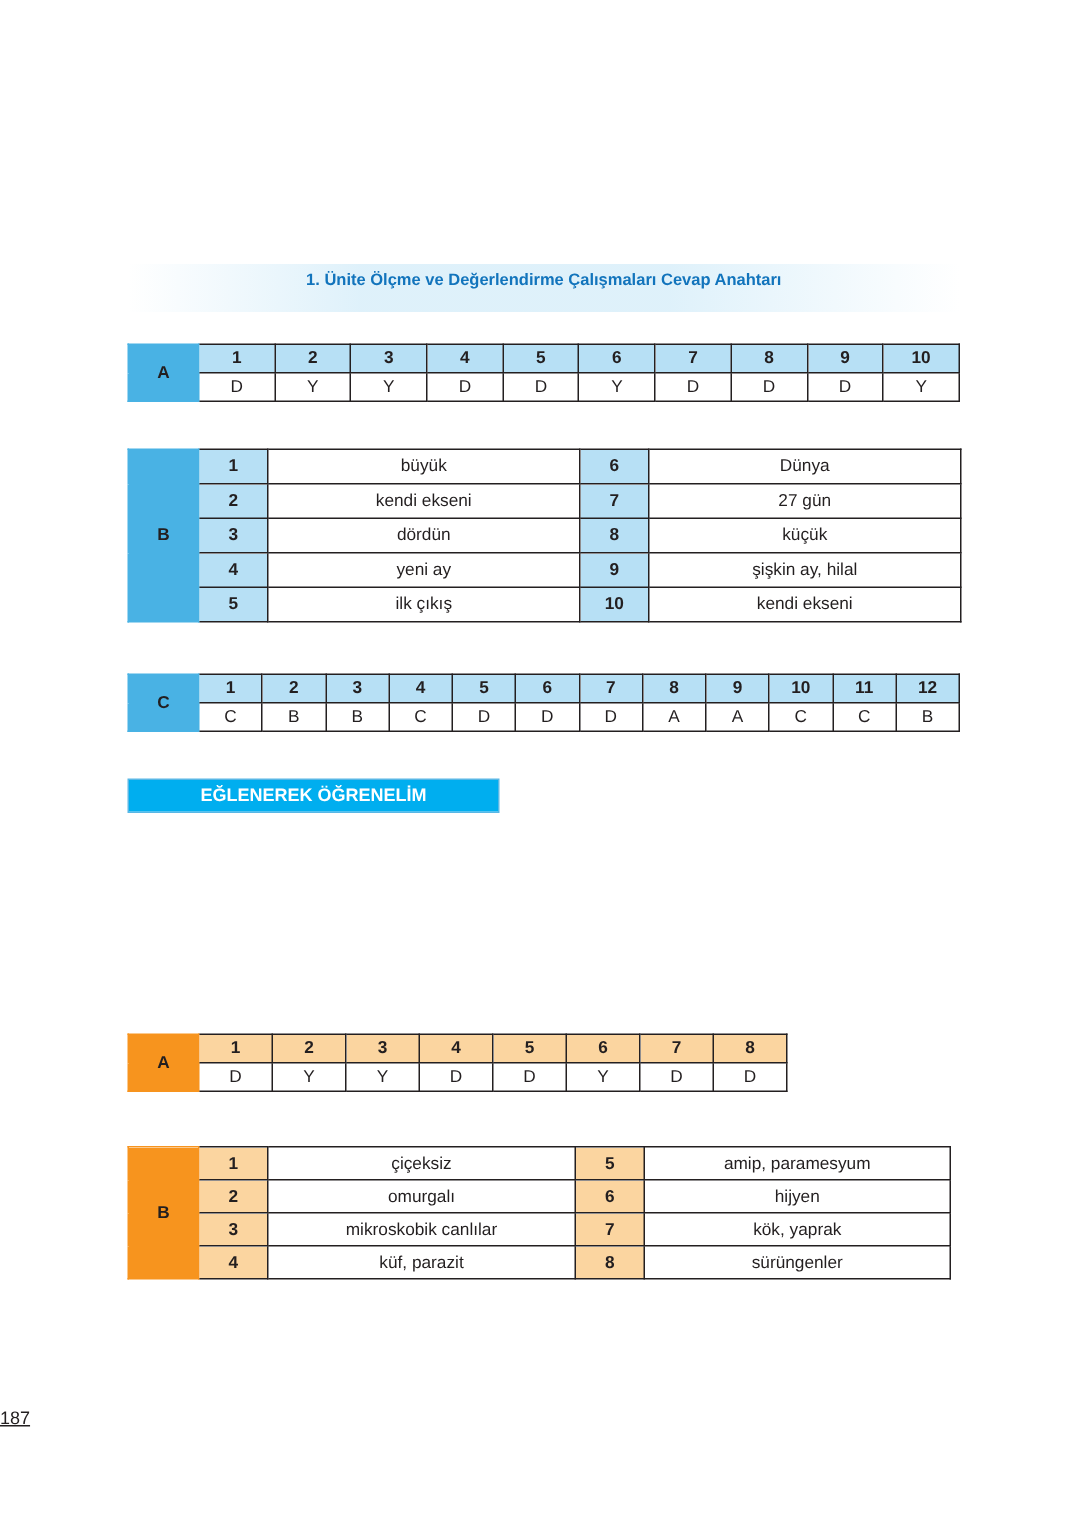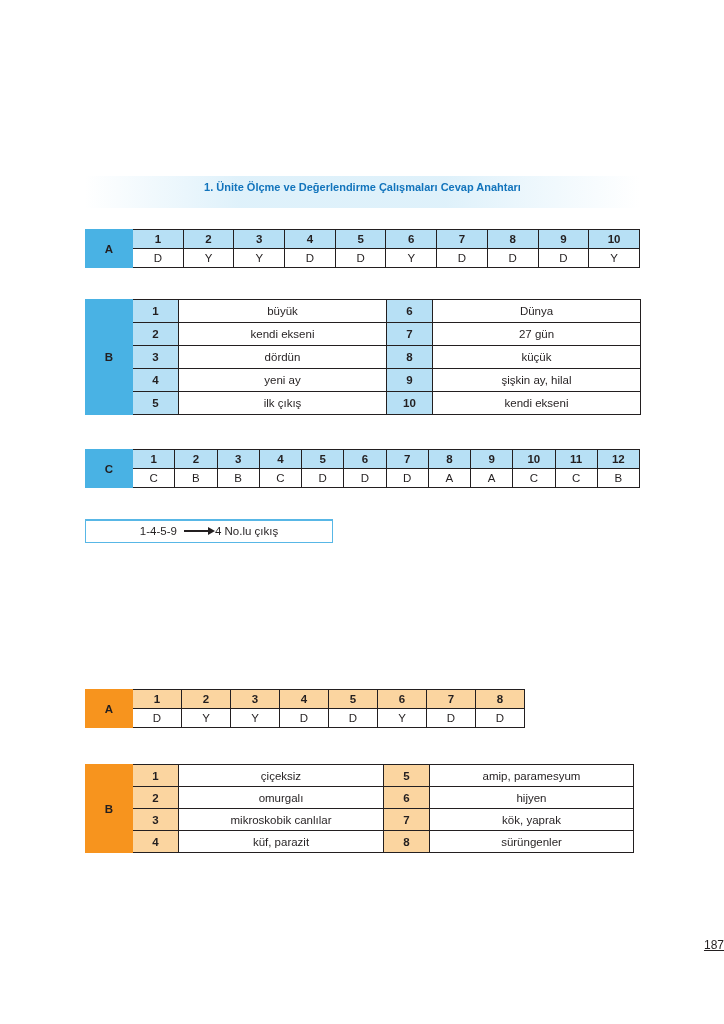--- a/index.html
+++ b/index.html
@@ -71,21 +71,21 @@
     display:inline-block; position:relative; width:24px; height:2px;
     background:#231f20; margin:0 7px 2px 7px; vertical-align:middle;
   }
   .arrow::after {
     content:""; position:absolute; right:-7px; top:-3px; width:0; height:0;
     border-left:7px solid #231f20; border-top:4px solid transparent; border-bottom:4px solid transparent;
   }
 
   .pagenum {
     position:absolute; top:938px; left:0; width:724px;
-    text-align:right; font-size:12px;text-decoration:underline;
+    text-align:left; font-size:12px;text-decoration:underline;
   }
 </style>
 </head>
 <body>
 
 <div class="page">
 
 
   <div class="heading h-blue">
     <span>1. Ünite Ölçme ve Değerlendirme Çalışmaları Cevap Anahtarı</span>
@@ -198,23 +198,21 @@
         <td>A</td>
         <td>A</td>
         <td>C</td>
         <td>C</td>
         <td>B</td>
       </tr>
     </tbody>
   </table>
 
   <div class="fun-box">
-    <div class="fun-row">
-      <span>1-4-5-9</span><span class="arrow"></span><span>4 No.lu çıkış</span>
-    </div>
+    <div class="fun-header">EĞLENEREK ÖĞRENELİM</div>
   </div>
 
 
   <table class="tbl orange rA" id="t2a">
     <colgroup>
         <col style="width:47px">
       </colgroup>
     <tbody>
       <tr>
         <td class="label" rowspan="2">A</td>

